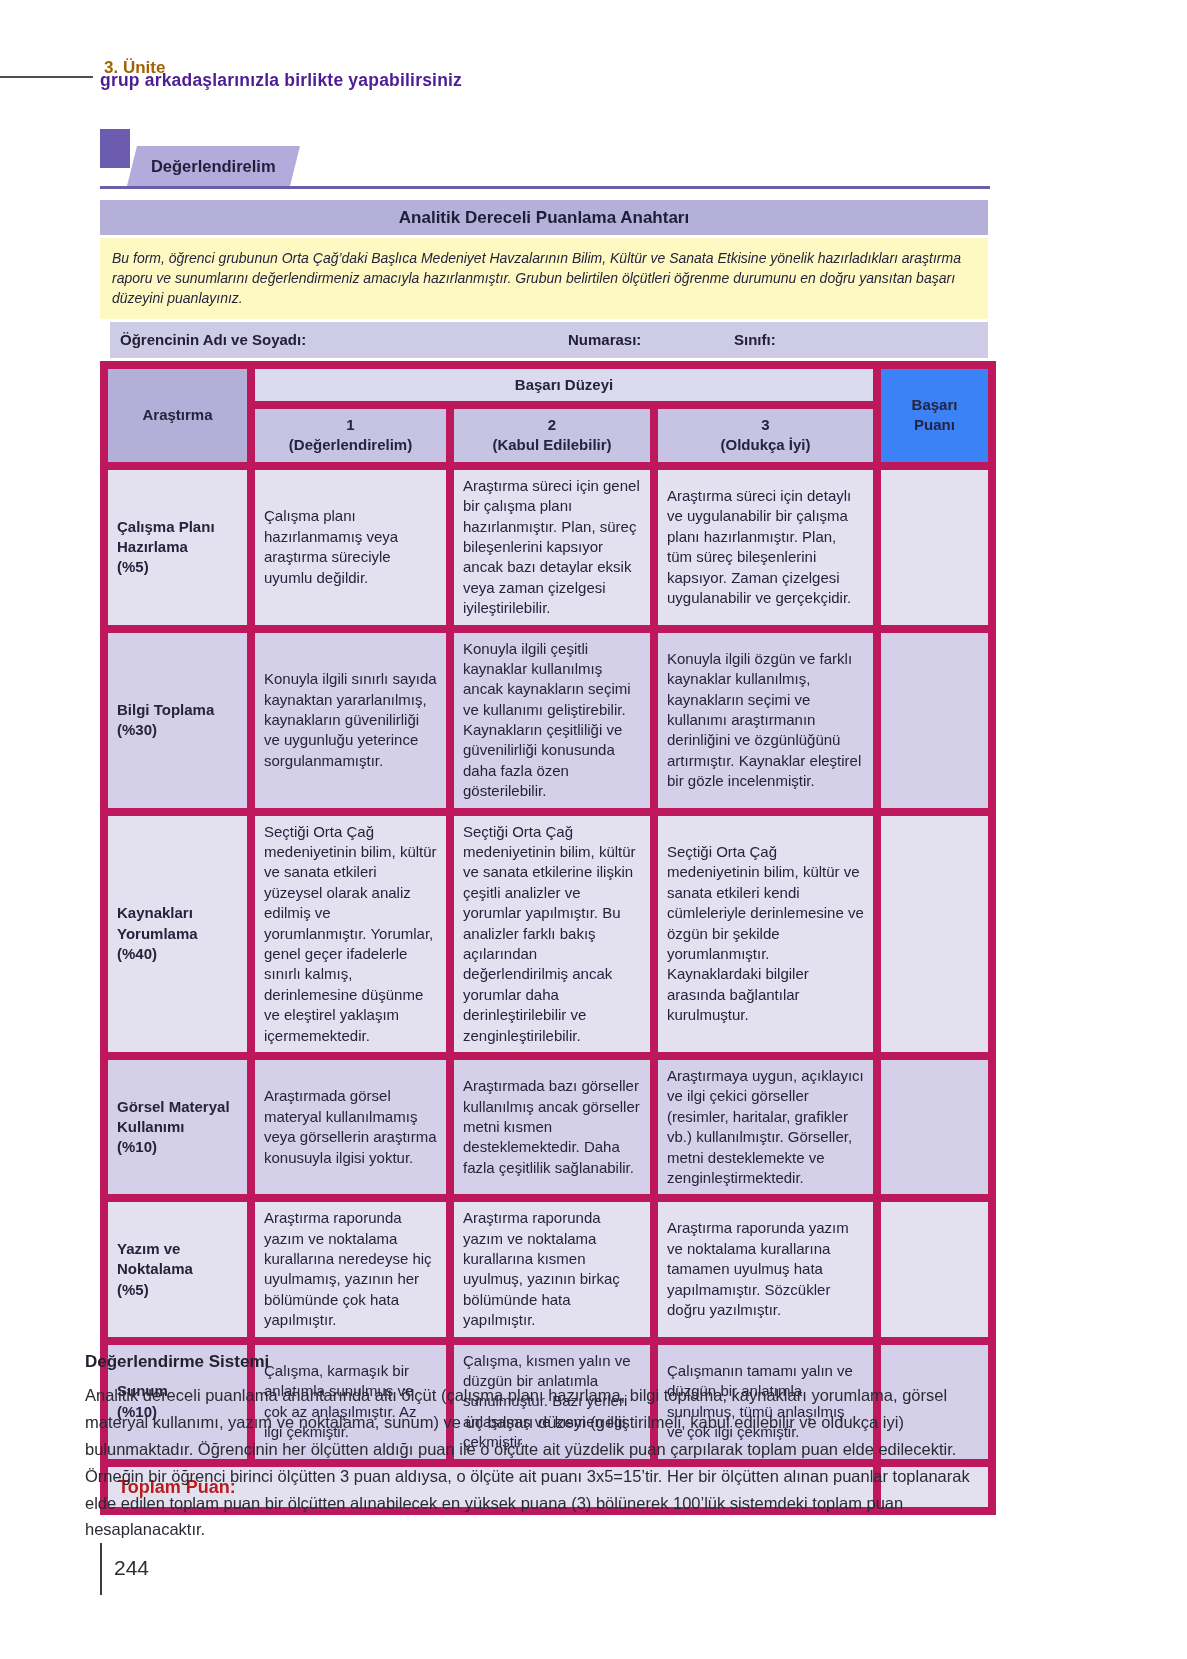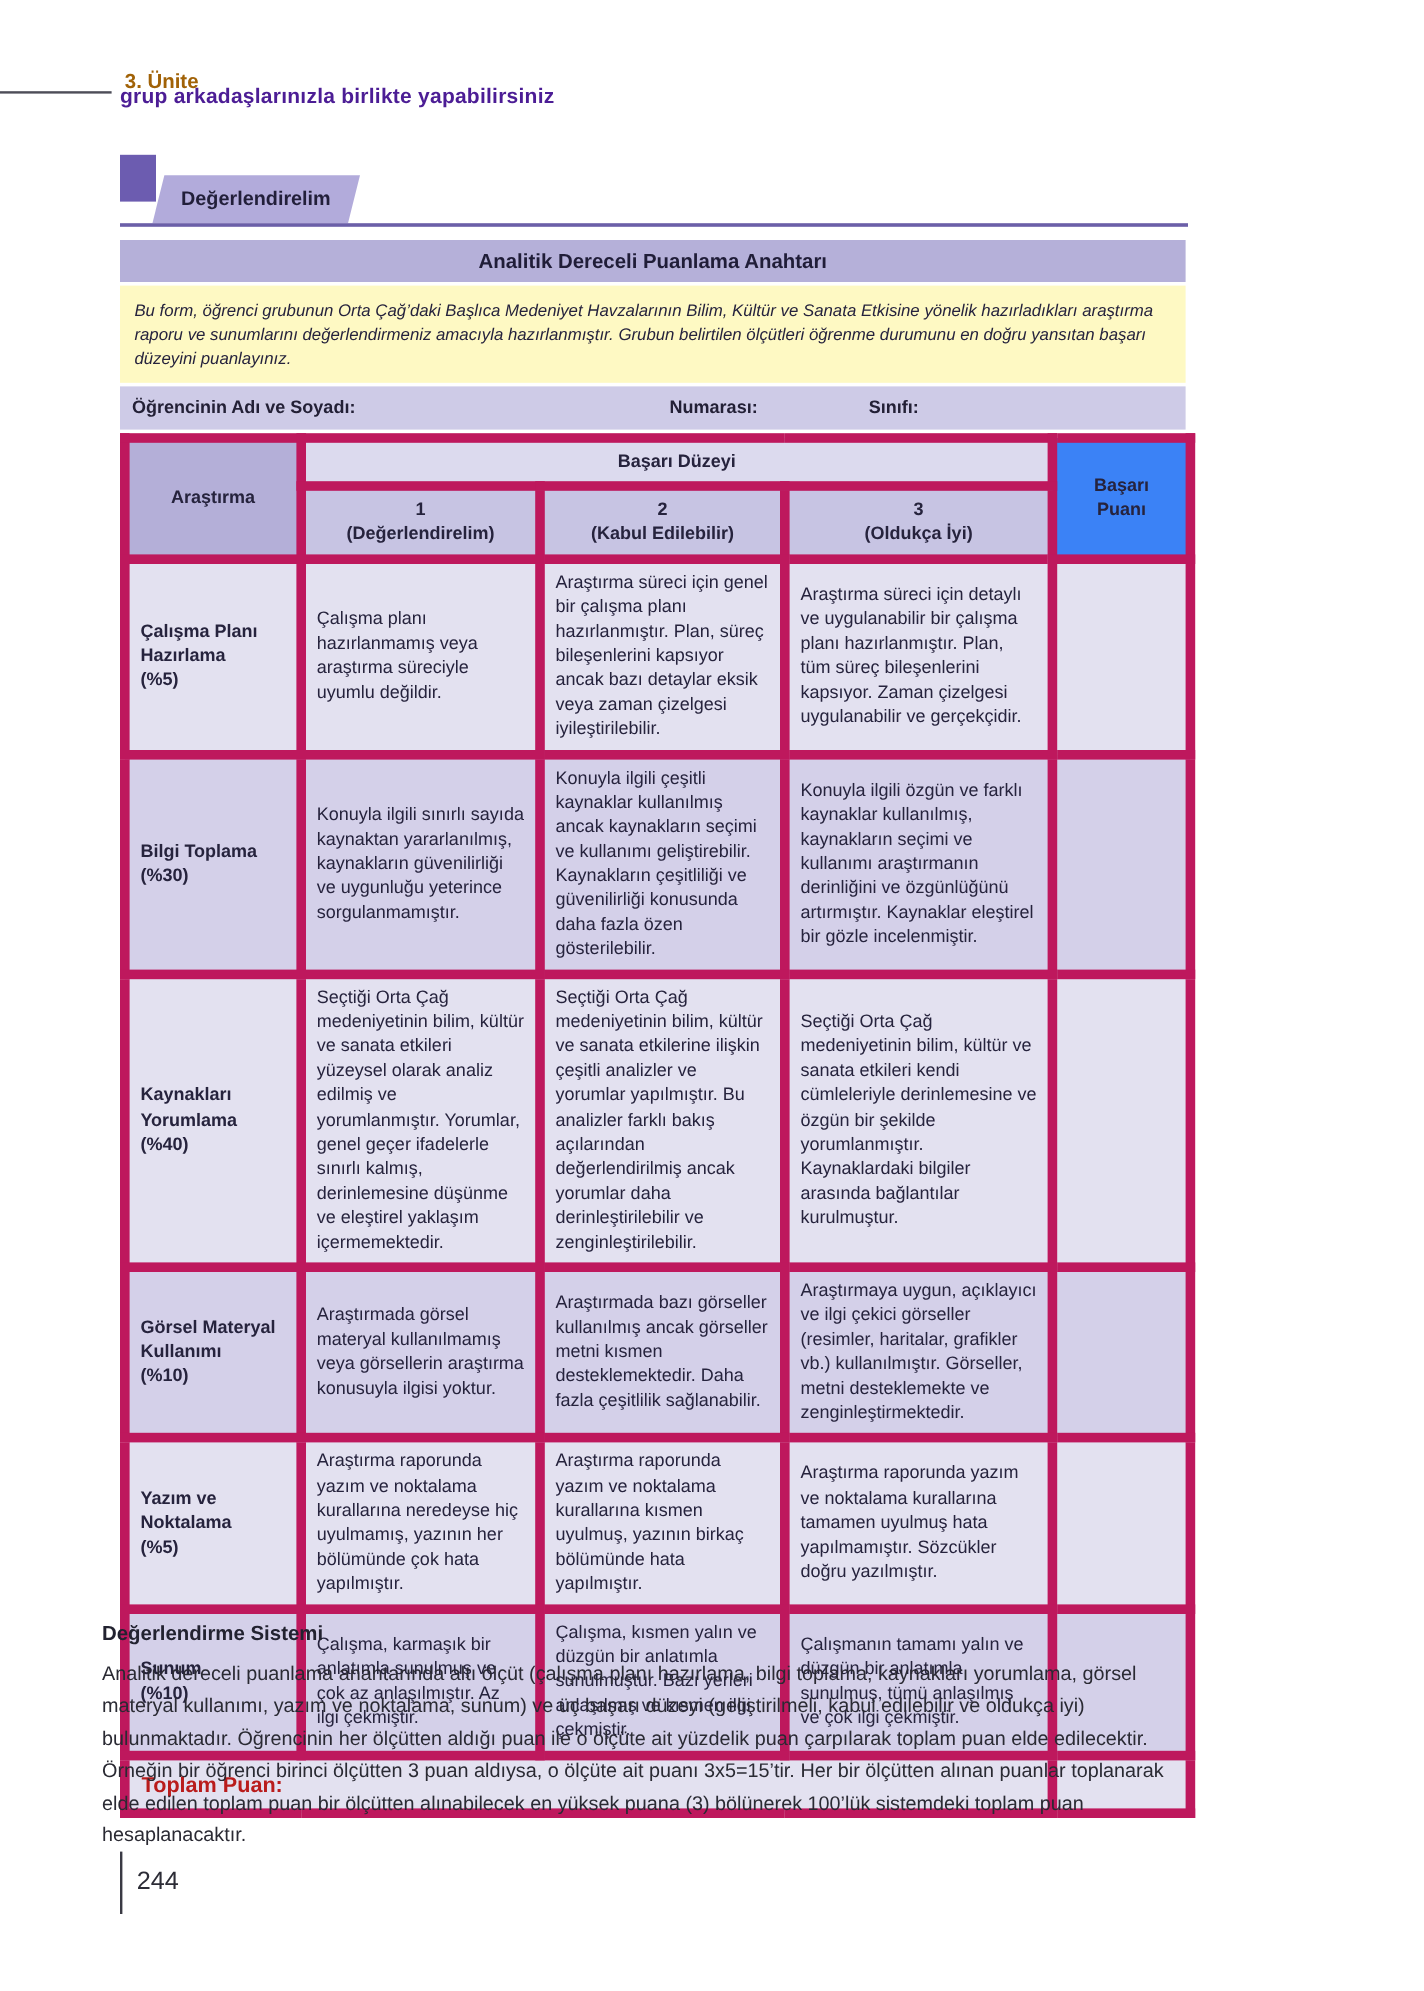--- a/index.html
+++ b/index.html
@@ -14,21 +14,21 @@
   
   .banner-square{position:absolute;left:100px;top:129px;width:30px;height:39px;background:#6c5cb0;}
   .banner-tab{position:absolute;left:132px;top:146px;width:163px;height:40px;background:#b2abdb;transform:skewX(-14deg);display:flex;align-items:center;justify-content:center;}
   .banner-tab span{transform:skewX(14deg);font-weight:bold;font-size:16.5px;color:#221f3a;}
   .banner-rule{position:absolute;left:100px;top:186px;width:890px;height:3px;background:#6b5fa8;}
 
   
   .rubric{position:absolute;left:100px;top:200px;width:888px;}
   .t-title{background:#b5b0d9;text-align:center;font-weight:bold;font-size:17px;color:#201d38;padding:8px 0 7px 0;}
   .t-intro{background:#fef9c3;margin-top:3px;padding:11px 12px 10px 12px;font-size:14px;line-height:1.42;color:#26233d;min-height:58px;font-style:italic;}
-  .t-student{background:#cecbe7;margin-top:3px;padding:8px 10px;font-weight:bold;font-size:15px;display:flex;align-items:center;min-height:20px;}
+  .t-student{background:#cecbe7;margin-top:3px;padding:8px 10px;font-weight:bold;font-size:15px;display:flex;align-items:center;min-height:20px;margin-left:10px;}
   .t-student .f-name{width:448px;}
   .t-student .f-number{width:166px;}
   .t-student .f-class{flex:1;}
 
   table.rubric-table{border-collapse:collapse;table-layout:fixed;width:888px;margin-top:3px;}
   table.rubric-table td{border:8px solid #be185d;padding:6px 9px;font-size:15px;line-height:1.36;vertical-align:middle;color:#26233d;word-wrap:break-word;}
   .h-olc{background:#b4afd8;font-weight:bold;text-align:center;font-size:15.5px;}
   .h-duz{background:#dcdaee;font-weight:bold;text-align:center;font-size:15.5px;}
   .h-lvl{background:#c7c4e3;font-weight:bold;text-align:center;line-height:1.3;font-size:15px;}
   .h-pua{background:#3b82f6;font-weight:bold;text-align:center;font-size:15.5px;}

